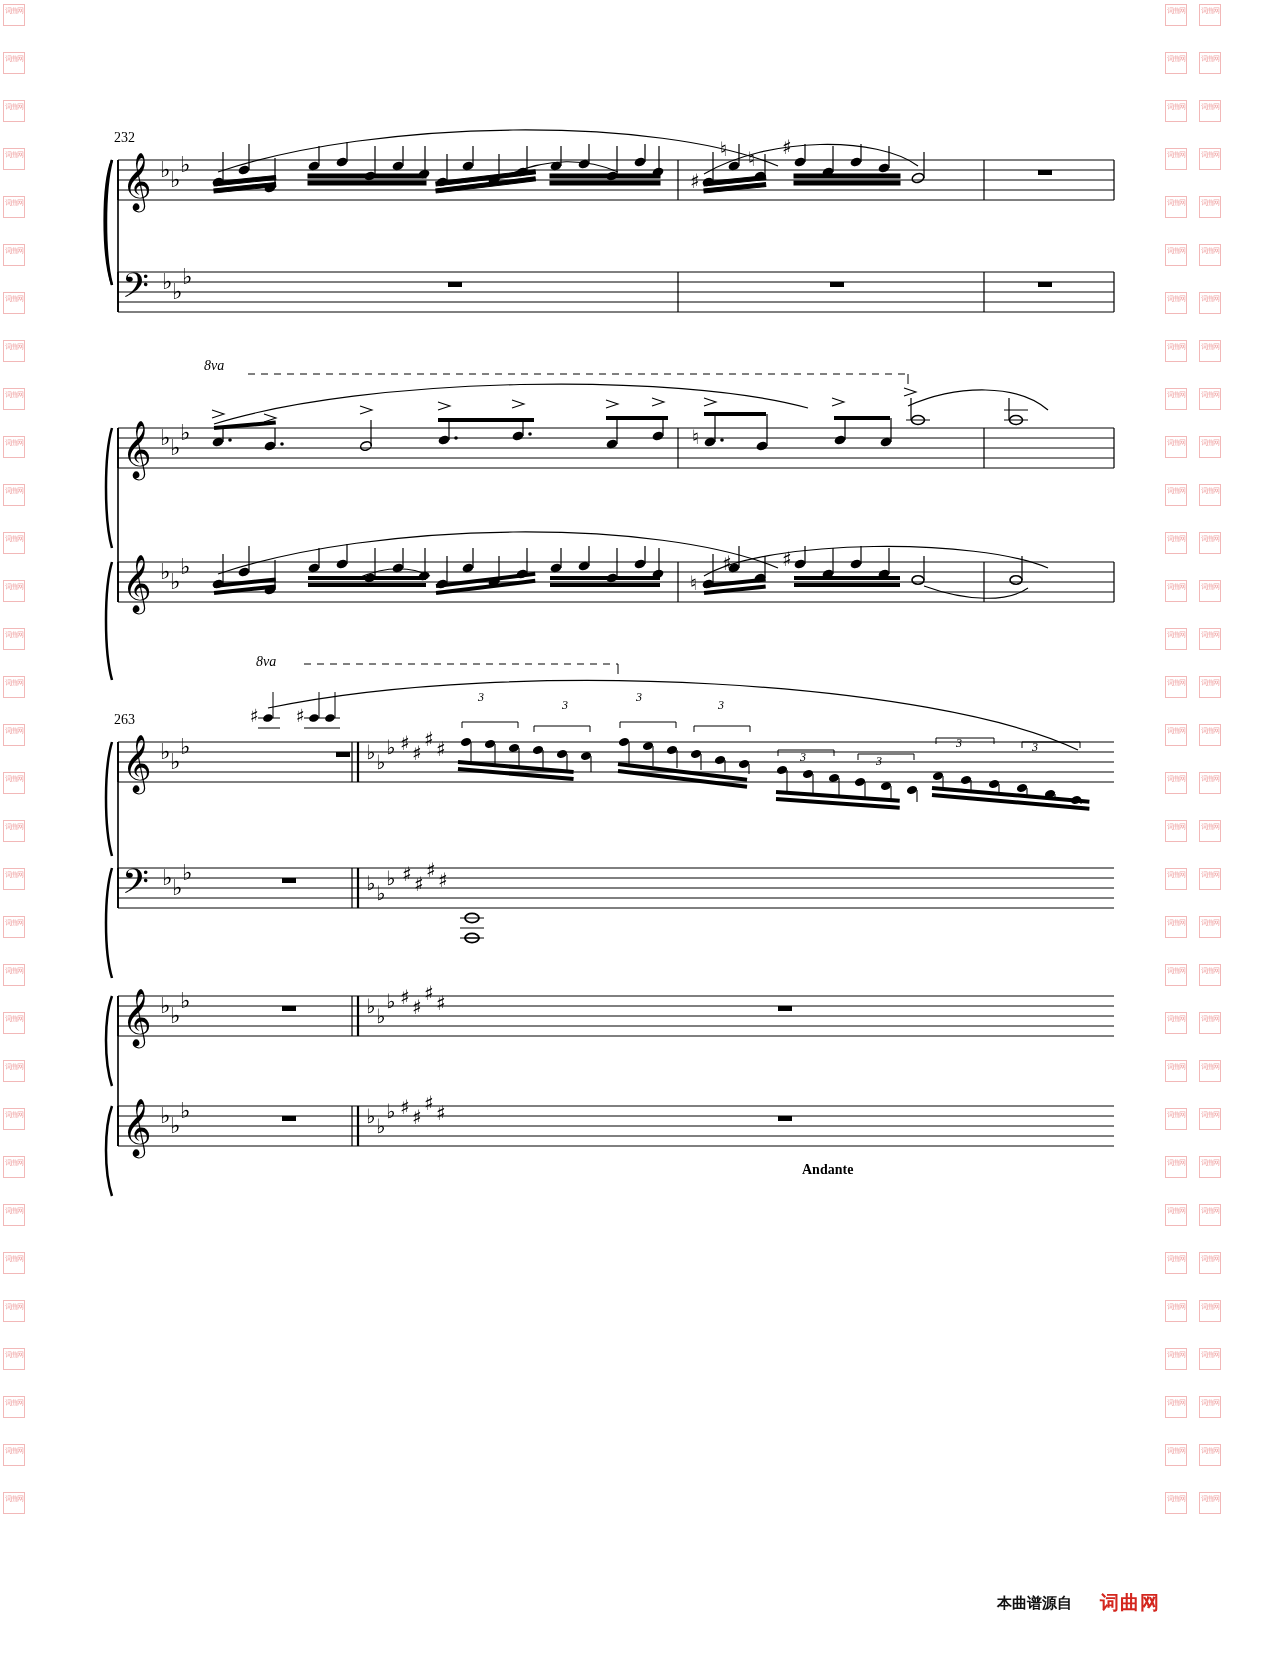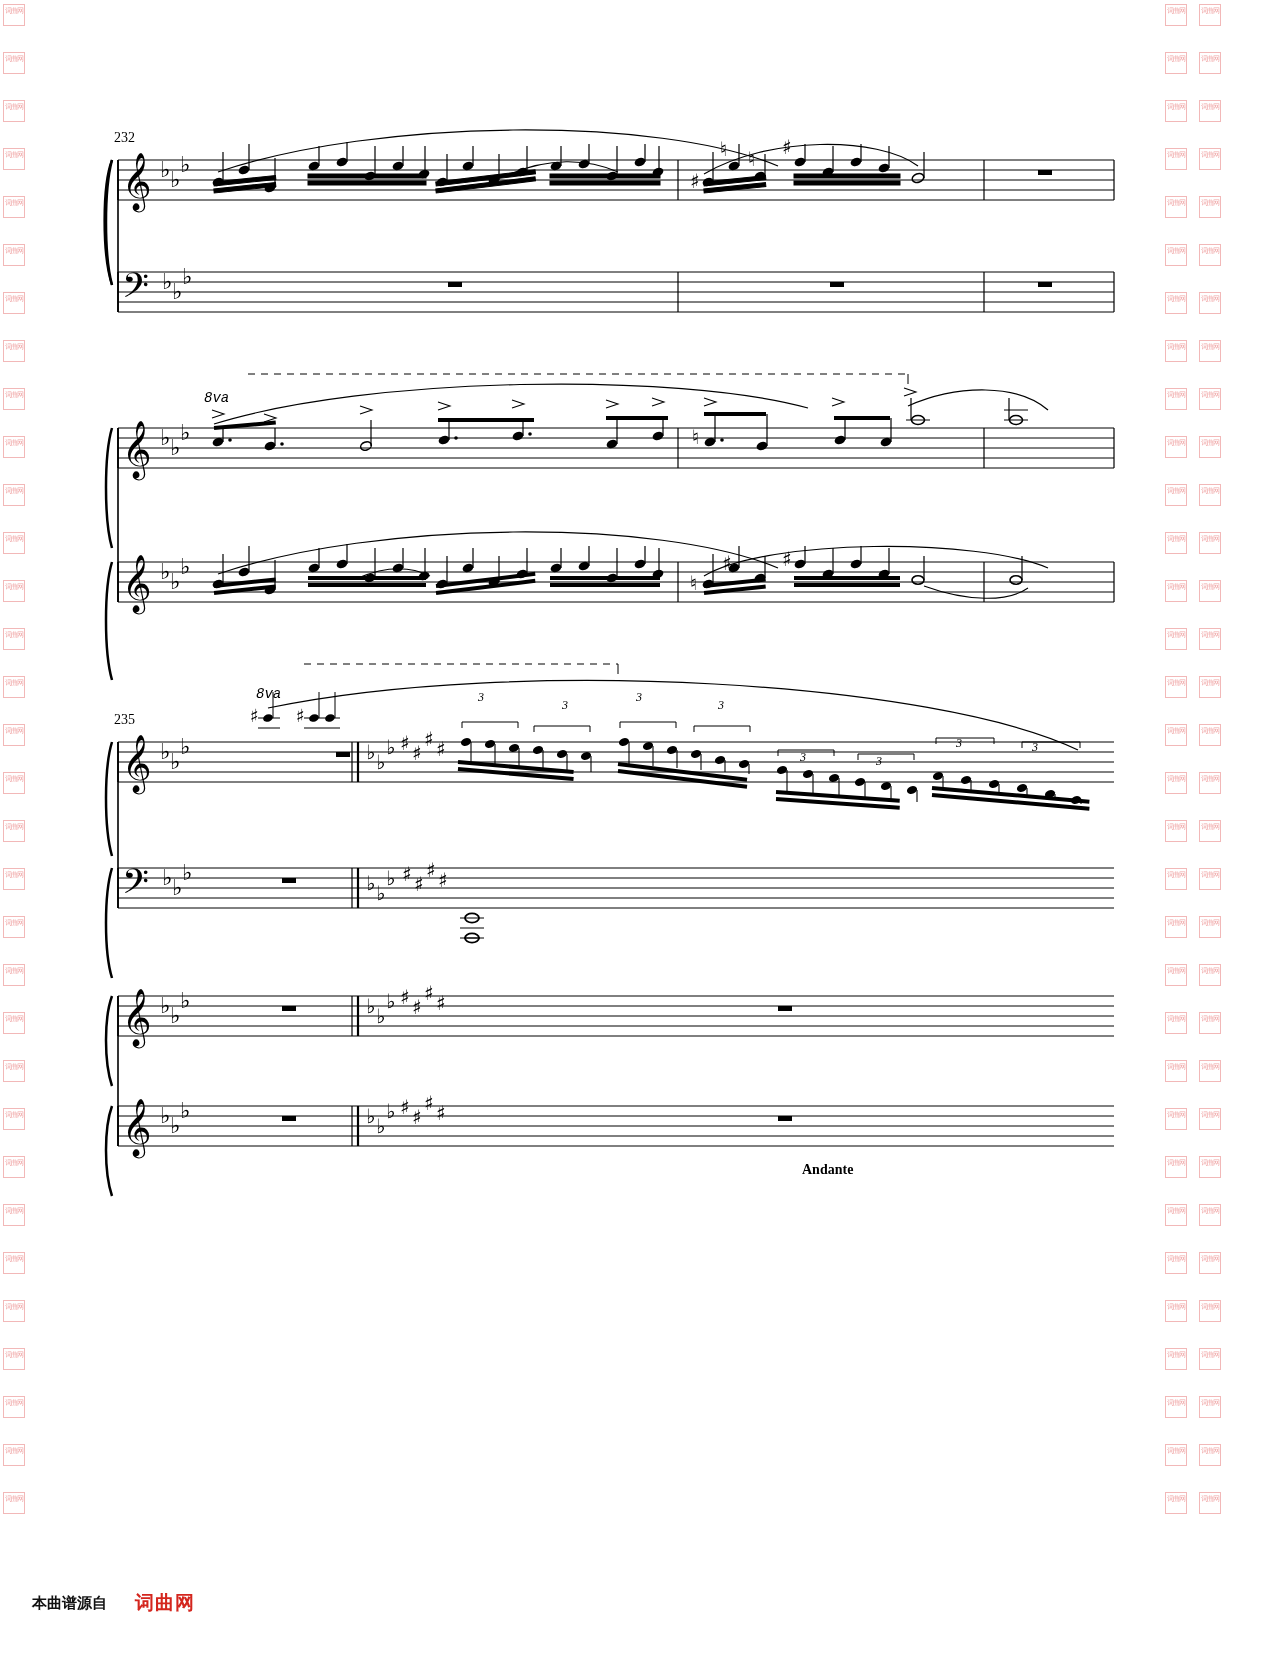--- a/index.html
+++ b/index.html
@@ -54,23 +54,22 @@
     width: 1268px; height: 1674px;
     z-index: 2;
   }
 
   
   .footer {
     position: absolute;
     left: 0;
     top: 1590px;
     width: 1160px;
-    text-align: left;
+    text-align: right;
     z-index: 6;
-    padding-left: 32px;
   }
   .footer-text {
     display: inline-block;
     font-family: "Liberation Sans", sans-serif;
     font-weight: bold;
     font-size: 15px;
     color: #111;
     vertical-align: middle;
   }
   .footer-logo {
@@ -96,26 +95,25 @@
   .measure-num {
     position: absolute;
     font-family: "Liberation Serif", serif;
     font-size: 14px;
     color: #000;
     z-index: 6;
     text-align: center;
   }
   .ottava {
     position: absolute;
-    font-family: Liberation Mono, monospace;
+    font-family: Liberation Serif, serif;
     font-style: italic;
     font-size: 14px;
     color: #000;
     z-index: 6;
-    margin-top: 32px;
   }
   .triplet-num {
     position: absolute;
     font-family: "Liberation Serif", serif;
     font-style: italic;
     font-size: 12px;
     color: #000;
     z-index: 6;
   }
 </style>
@@ -789,21 +787,21 @@
       </g>
       <rect x="660" y="10" width="14" height="5" fill="#000"></rect>
     </g>
 
     <line x1="118" y1="742" x2="118" y2="908" stroke="#000" stroke-width="1.6"></line>
     <line x1="118" y1="996" x2="118" y2="1146" stroke="#000" stroke-width="1.6"></line>
   </g>
 </svg>
 
 <div class="measure-num" style="left:114px; top:130px;">232</div>
-<div class="measure-num" style="left:114px; top:712px;">235</div>
+<div class="measure-num" style="left:114px; top:712px;">263</div>
 
 <div class="ottava" style="left:204px; top:358px;">8va</div>
 <div class="ottava" style="left:256px; top:654px;">8va</div>
 
 <div class="triplet-num" style="left:478px; top:690px;">3</div>
 <div class="triplet-num" style="left:562px; top:698px;">3</div>
 <div class="triplet-num" style="left:636px; top:690px;">3</div>
 <div class="triplet-num" style="left:718px; top:698px;">3</div>
 <div class="triplet-num" style="left:800px; top:750px;">3</div>
 <div class="triplet-num" style="left:876px; top:754px;">3</div>

